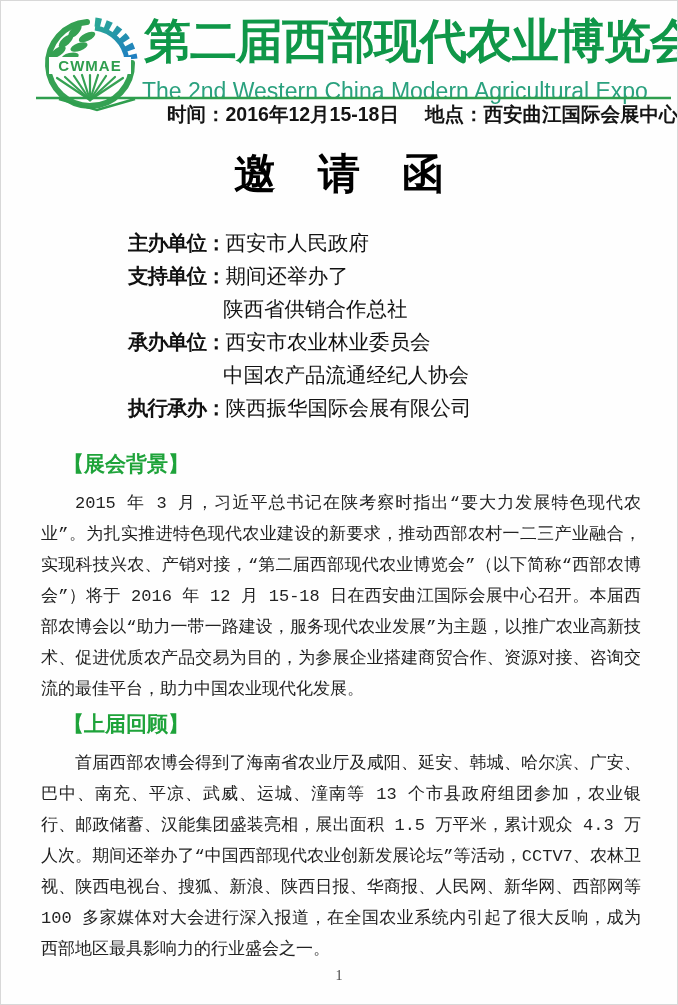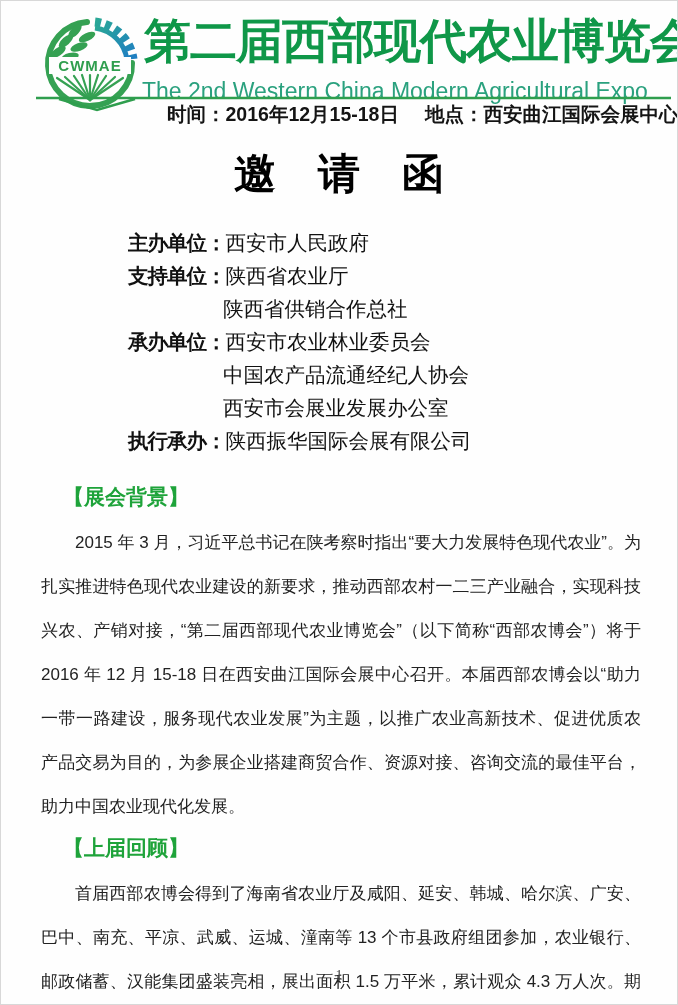--- a/index.html
+++ b/index.html
@@ -43,22 +43,22 @@
   .org-row { display:flex; line-height:33px; }
   .org-label { flex:0 0 95px; font-weight:bold; letter-spacing:-1px; white-space:nowrap;margin-left:44px; }
   .org-value { white-space:nowrap; }
   .sections { margin:0 38px 0 40px; width:600px; }
   .section-heading {
     font-size:21px; font-weight:bold; color:#1ea33a;
     margin:6px 0 6px 22px; line-height:1.2;
   }
   .section-heading.first { margin-top:27px; }
   .body-para {
-    font-family:Liberation Sans, sans-serif;
-    font-size:17px; line-height:44px; color:#222;
+    font-family:Liberation Mono, monospace;
+    font-size:17px; line-height:31px; color:#222;
     text-align:justify; text-indent:2em;
     margin:12px 0 2px;
   }
   .page-number {
     position:absolute; left:0; right:0; bottom:20px;
     text-align:center;
     font-family:"Liberation Serif","DejaVu Serif",serif;
     font-size:14px; color:#444;
   }
 </style>
@@ -124,40 +124,36 @@
 
   <h1 class="doc-title">邀　请　函</h1>
 
   <div class="organizers">
     <div class="org-row">
       <span class="org-label">主办单位：</span>
       <span class="org-value">西安市人民政府</span>
     </div>
     <div class="org-row">
       <span class="org-label">支持单位：</span>
-      <span class="org-value">陕西省农业厅</span>
+      <span class="org-value">期间还举办了</span>
     </div>
     <div class="org-row">
       <span class="org-label"></span>
     </div>
     <div class="org-row">
       <span class="org-label"></span>
       <span class="org-value">陕西省供销合作总社</span>
     </div>
     <div class="org-row">
       <span class="org-label">承办单位：</span>
       <span class="org-value">西安市农业林业委员会</span>
     </div>
     <div class="org-row">
       <span class="org-label"></span>
       <span class="org-value">中国农产品流通经纪人协会</span>
-    </div>
-    <div class="org-row">
-      <span class="org-label"></span>
-      <span class="org-value">西安市会展业发展办公室</span>
     </div>
     <div class="org-row">
       <span class="org-label">执行承办：</span>
       <span class="org-value">陕西振华国际会展有限公司</span>
     </div>
   </div>
 
   <div class="sections">
     <h2 class="section-heading first">【展会背景】</h2>
     <p class="body-para">2015 年 3 月，习近平总书记在陕考察时指出“要大力发展特色现代农业”。为扎实推进特色现代农业建设的新要求，推动西部农村一二三产业融合，实现科技兴农、产销对接，“第二届西部现代农业博览会”（以下简称“西部农博会”）将于 2016 年 12 月 15-18 日在西安曲江国际会展中心召开。本届西部农博会以“助力一带一路建设，服务现代农业发展”为主题，以推广农业高新技术、促进优质农产品交易为目的，为参展企业搭建商贸合作、资源对接、咨询交流的最佳平台，助力中国农业现代化发展。</p>

